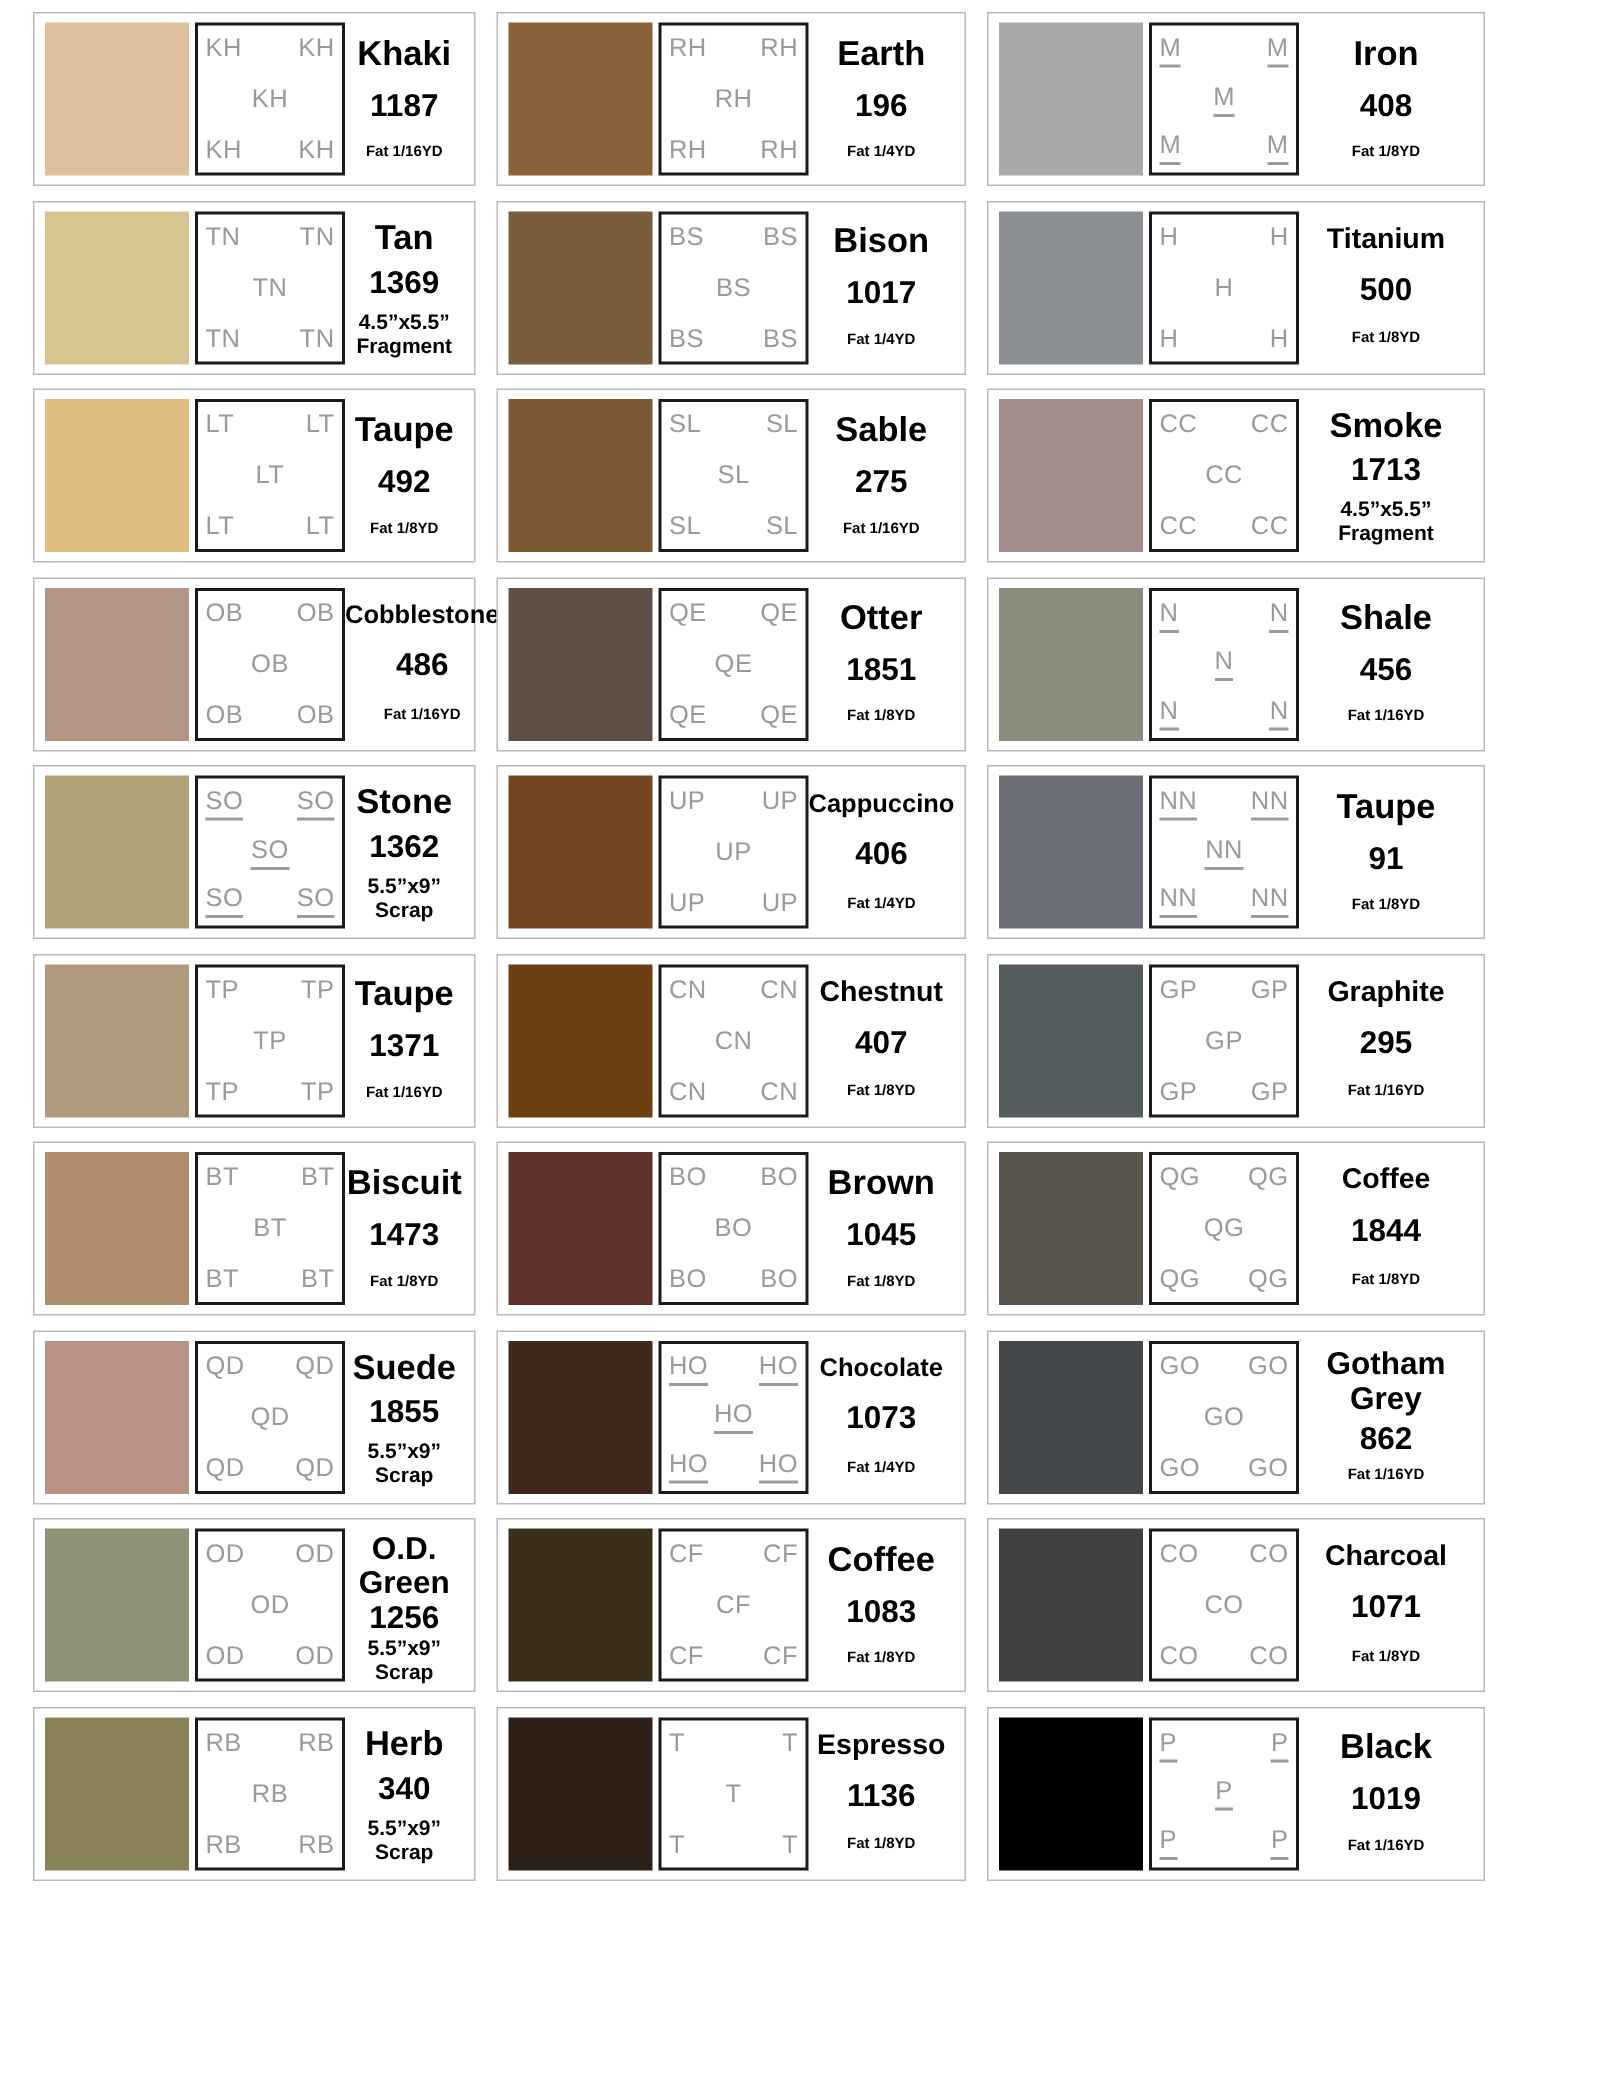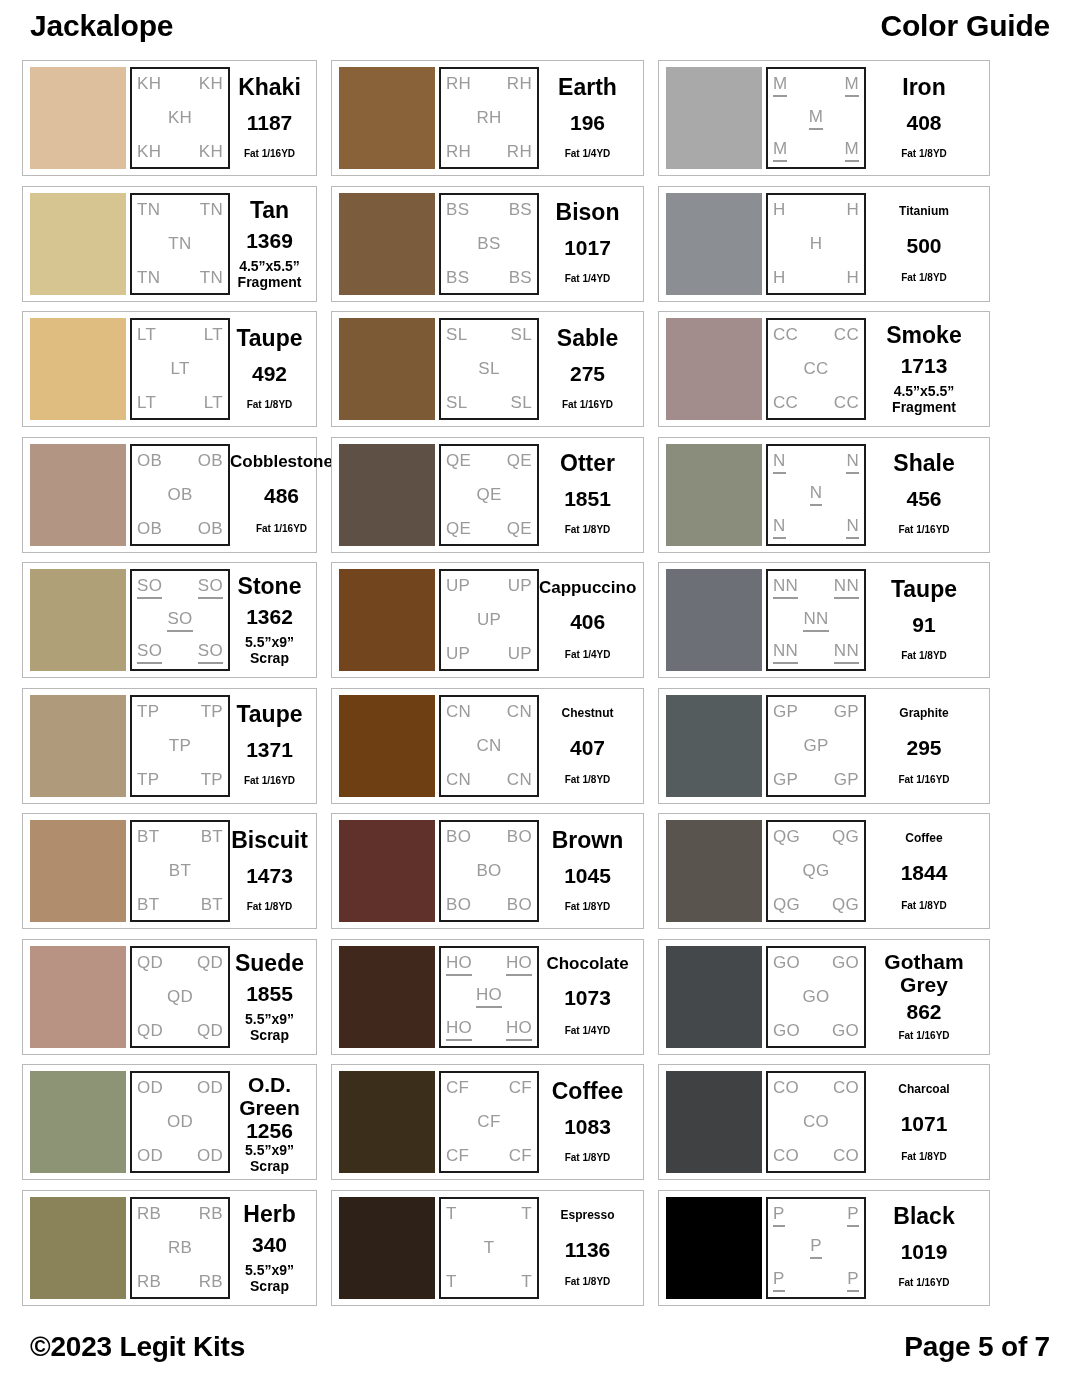--- a/index.html
+++ b/index.html
@@ -108,21 +108,21 @@
     justify-content: space-around;
     text-align: center;
     padding: 2px 0;
     box-sizing: border-box;
   }
   .info .cname {
     font-weight: bold;
     font-size: 23px;
     line-height: 25px;
   }
-  .info .cname.sm   { font-size: 12px; line-height: 21px; }
+  .info .cname.sm   { font-size: 19px; line-height: 21px; }
   .info .cname.xsm  { font-size: 17px;   line-height: 19px; }
   .info .cname.two  { font-size: 21px;   line-height: 23px; }
   .info .cnum {
     font-weight: bold;
     font-size: 21px;
     line-height: 23px;
   }
   .info .ccut {
     font-weight: bold;
     font-size: 10px;
@@ -144,24 +144,20 @@
     font-size: 28px;
     font-weight: bold;
     letter-spacing: -0.2px;
   }
 </style>
 </head>
 <body>
 
 <div class="page">
 
-  <div class="header">
-    <div class="title">Jackalope</div>
-    <div class="guide">Color Guide</div>
-  </div>
 
   <div class="columns">
     <div class="column left">
         <div class="card">
           <div class="chip" style="background: rgb(221, 190, 157);"></div>
           <div class="codebox">
             <div class="row">
               <span class="code">KH</span>
               <span class="code">KH</span>
             </div>
@@ -854,18 +850,14 @@
             <div class="cname">Black</div>
             <div class="cnum">1019</div>
             <div>
               <div class="ccut">Fat 1/16YD</div>
             </div>
           </div>
         </div>
       </div>
   </div>
 
-  <div class="footer">
-    <div class="copy">©2023 Legit Kits</div>
-    <div class="page-no">Page 5 of 7</div>
-  </div>
 
 </div>
 
 </body></html>

